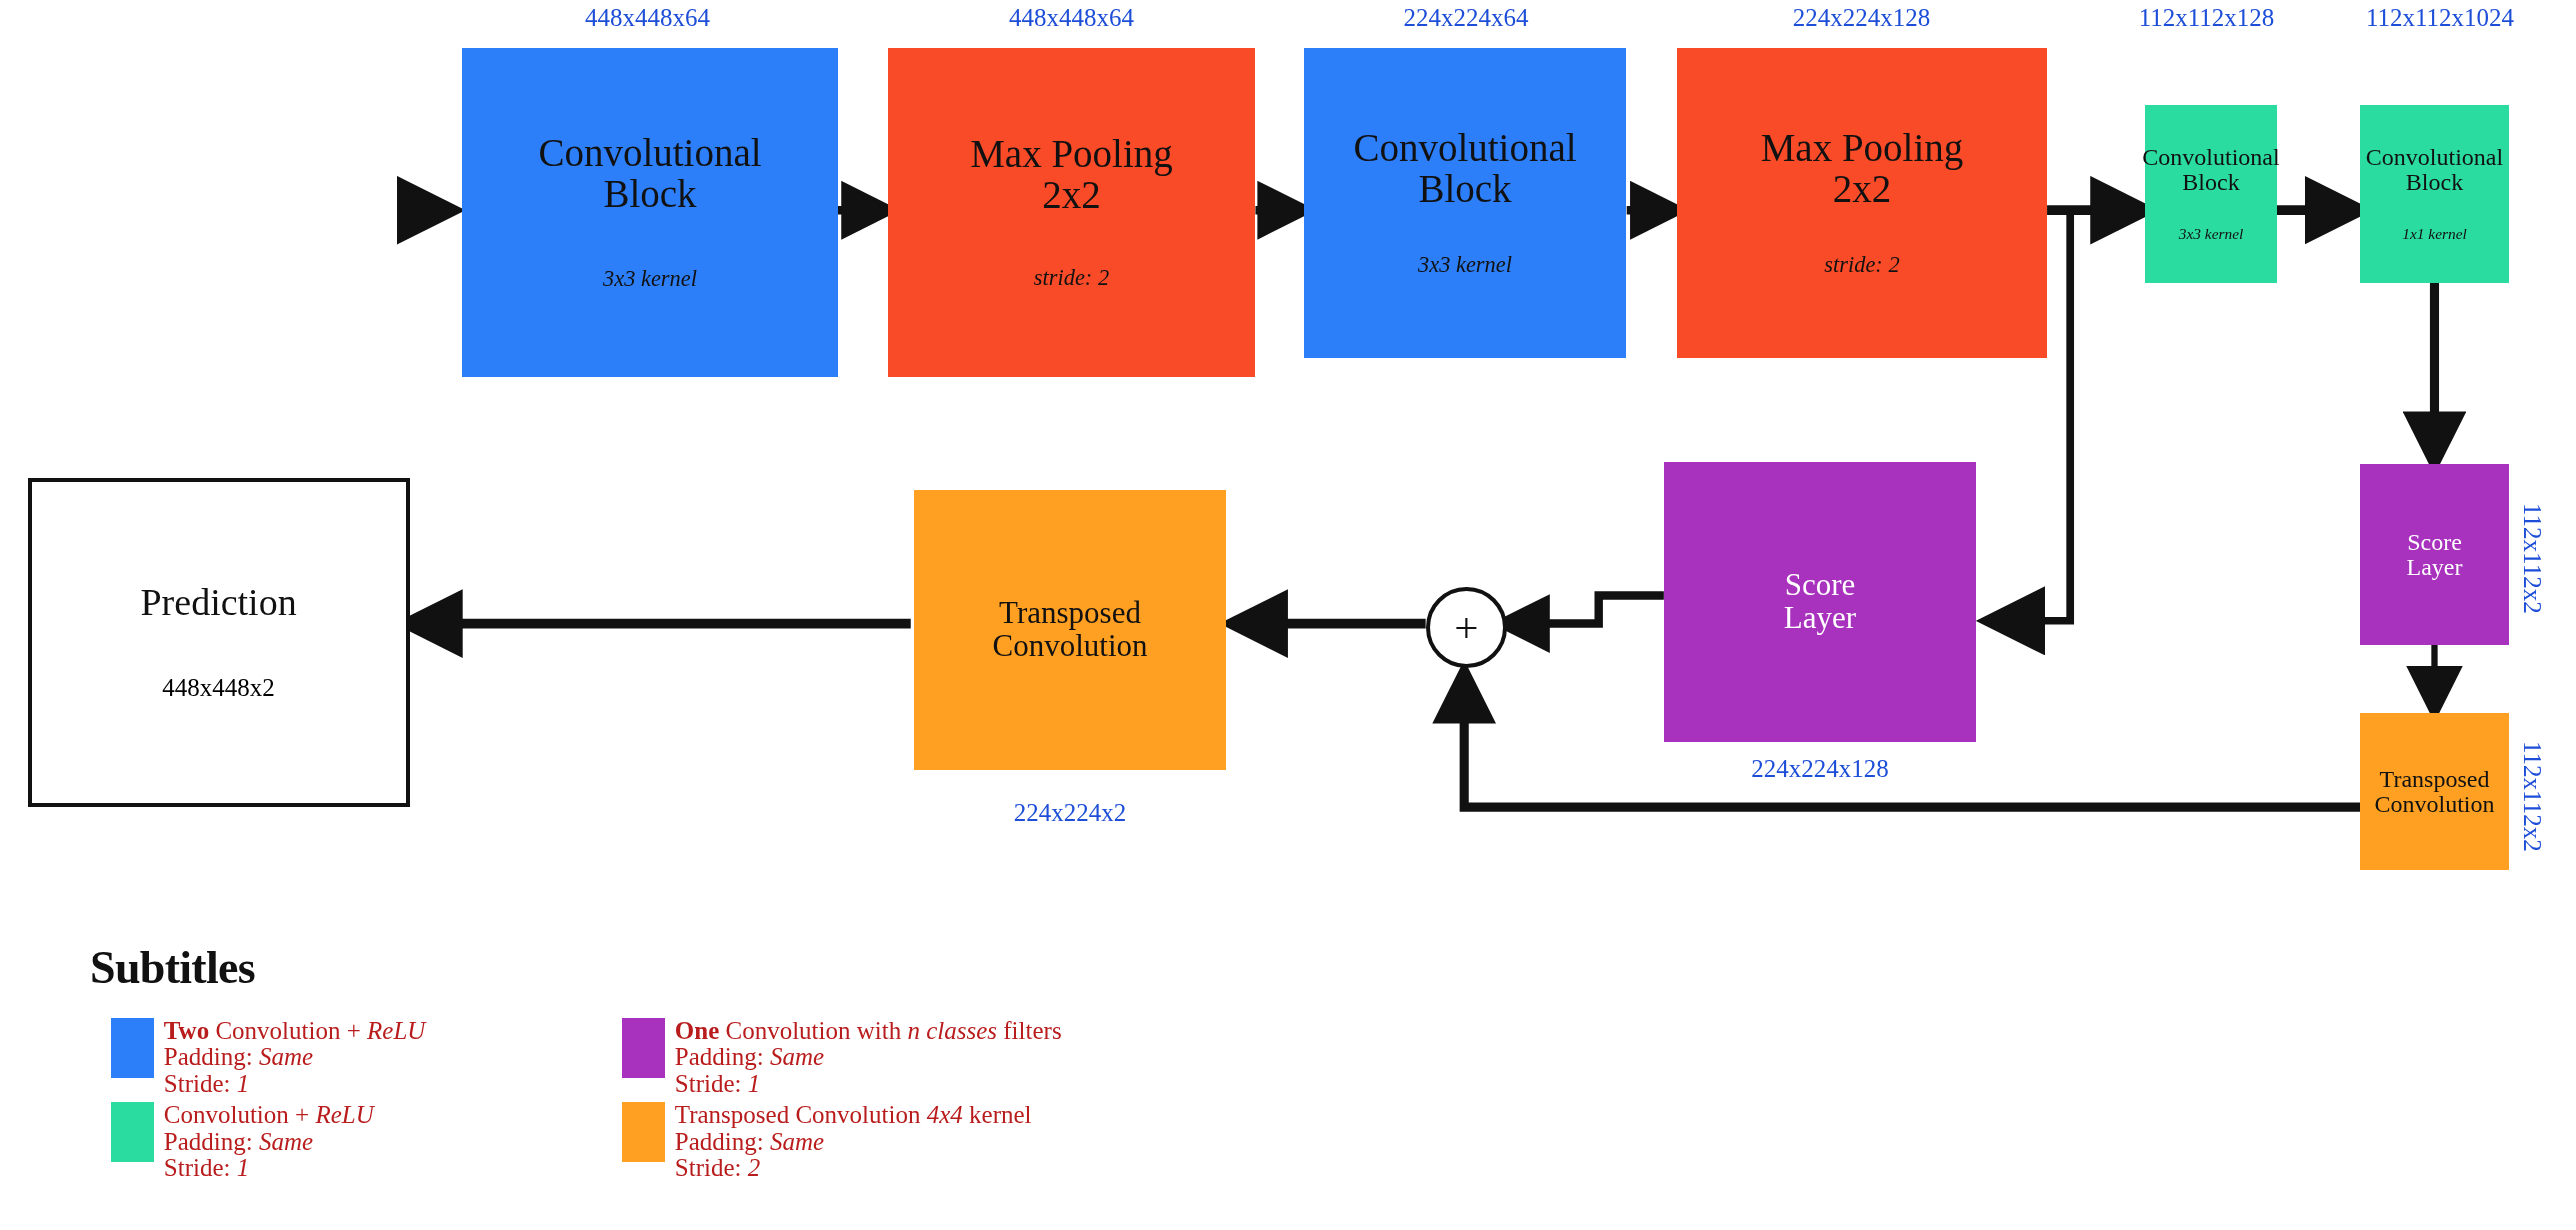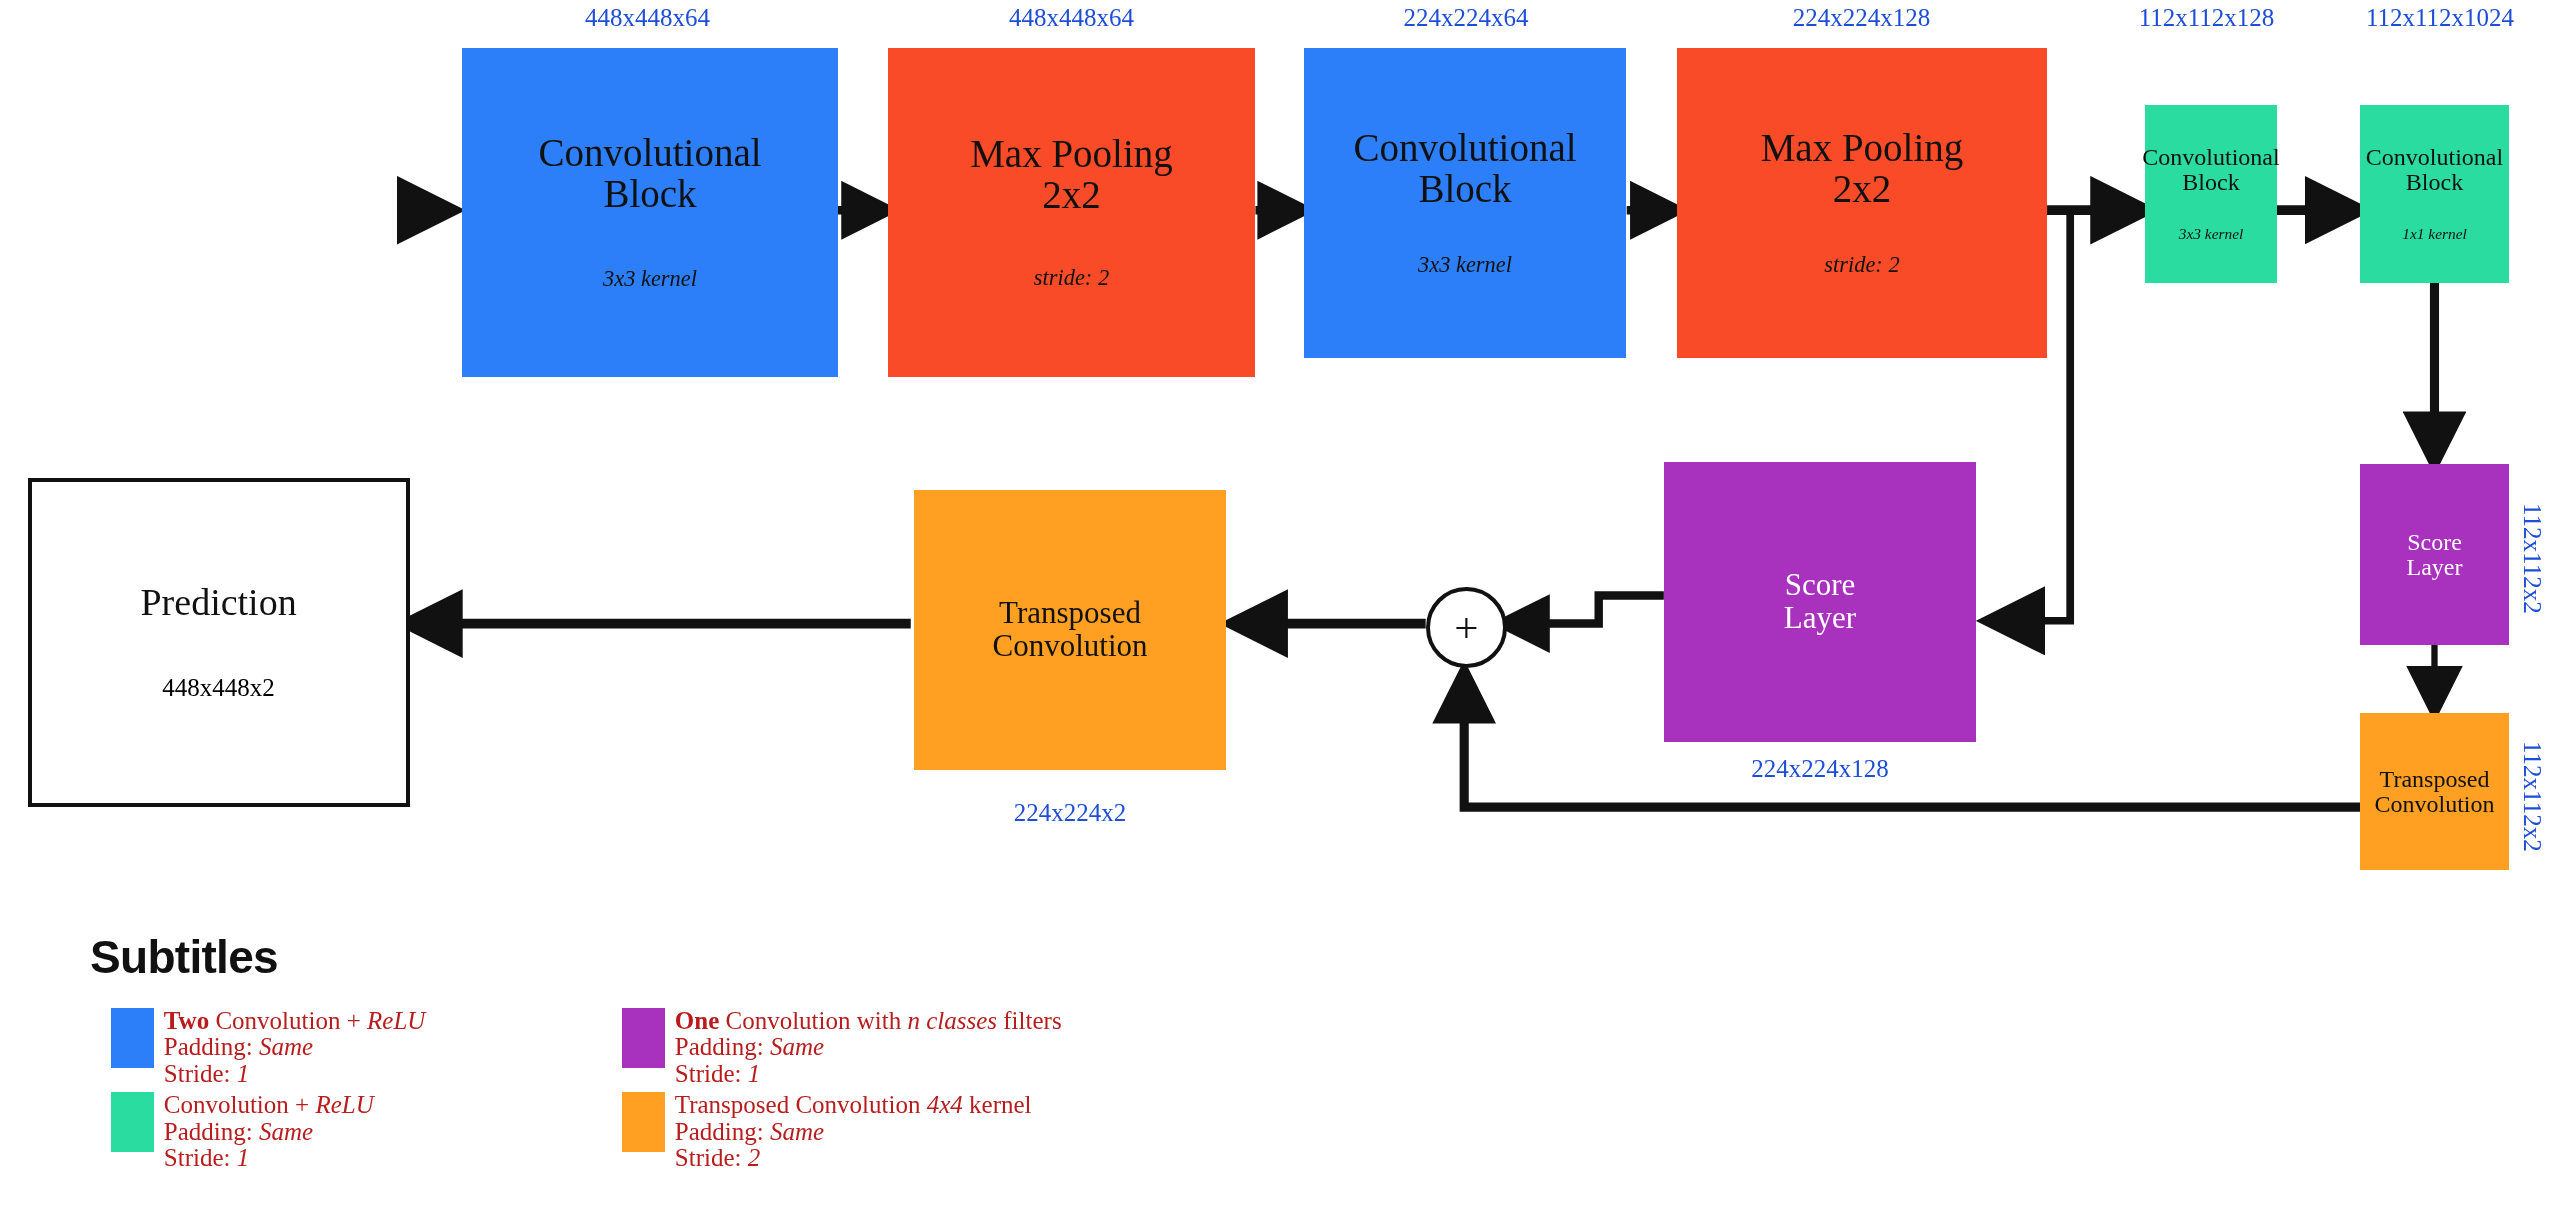--- a/index.html
+++ b/index.html
@@ -57,22 +57,22 @@
   
   .plus-node{
     position:absolute;border:4.9px solid #111;border-radius:50%;
     background:#ffffff;display:flex;align-items:center;justify-content:center;
     font-size:43px;line-height:1;color:#111;font-family:"Liberation Serif", serif;
   }
 
   
   #legend{position:absolute;}
   #legend .legend-title{
-    font-family:Liberation Sans, sans-serif;font-weight:bold;
-    font-size:46px;color:#111;margin:5px 0 18px 0;letter-spacing:-0.7px;
+    font-family:Liberation Serif, serif;font-weight:bold;
+    font-size:46px;color:#111;margin:16px 0 18px 0;letter-spacing:-0.7px;
   }
   .legend-grid{position:relative;}
   .legend-entry{position:absolute;display:flex;align-items:flex-start;}
   .legend-swatch{width:43px;height:60px;flex:0 0 43px;}
   .legend-text{margin-left:9.8px;font-size:25px;line-height:1.06;color:#b91c1c;
     font-family:"Liberation Serif", serif;white-space:nowrap;}
   .legend-text .b{font-weight:bold;}
   .legend-text .i{font-style:italic;}
 </style>
 </head>

